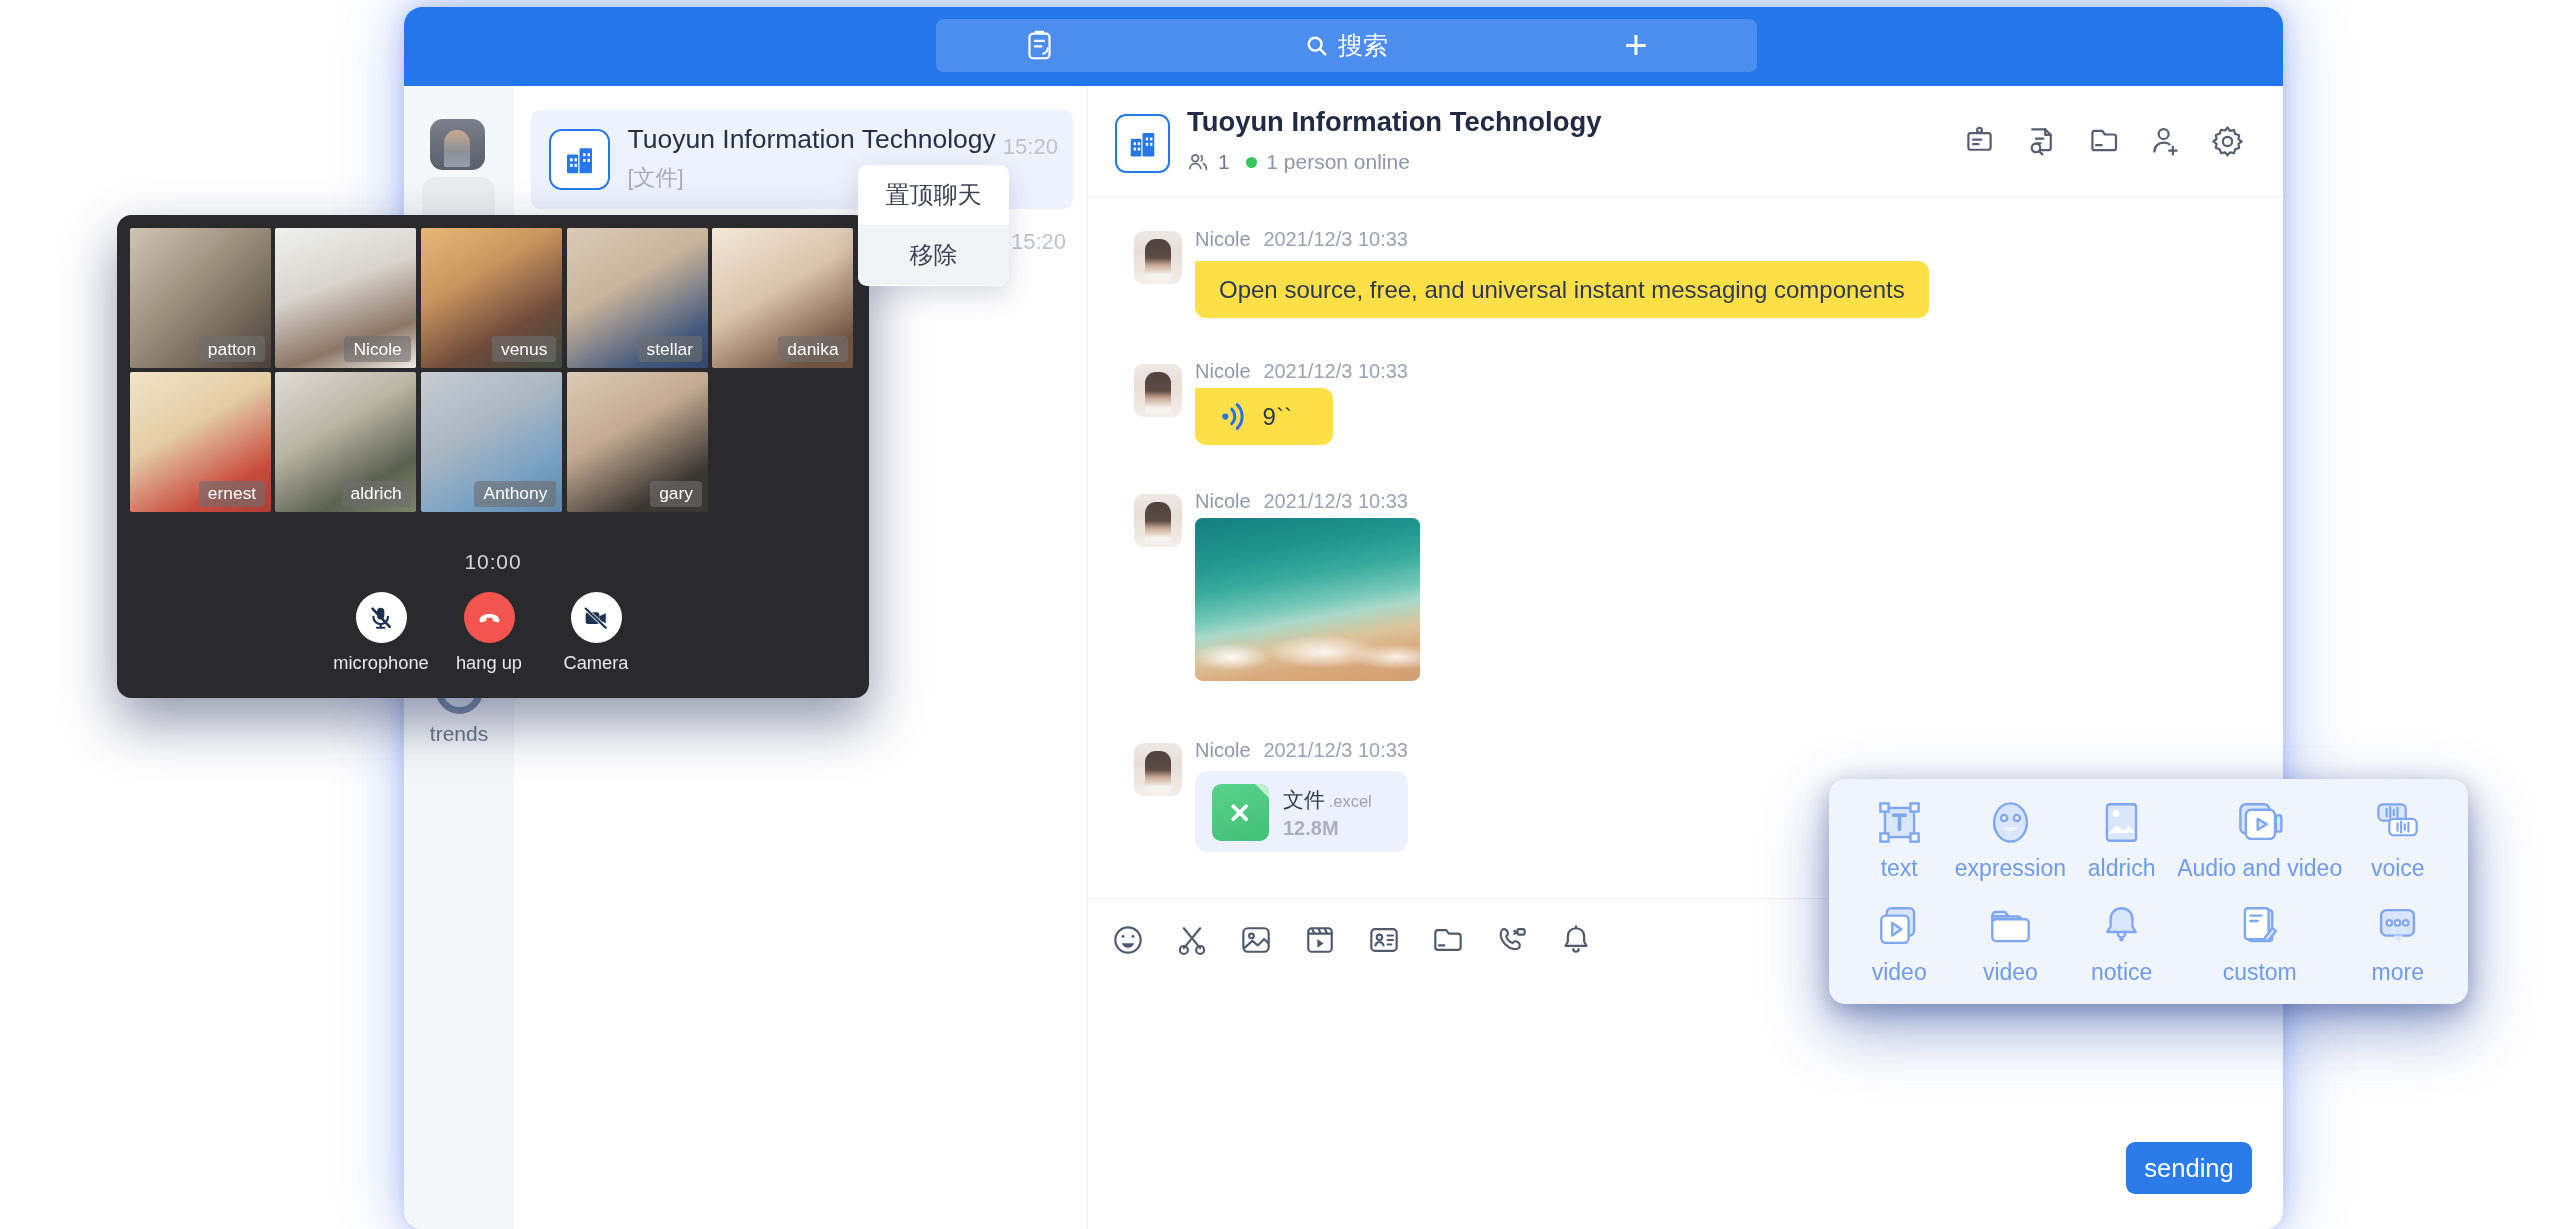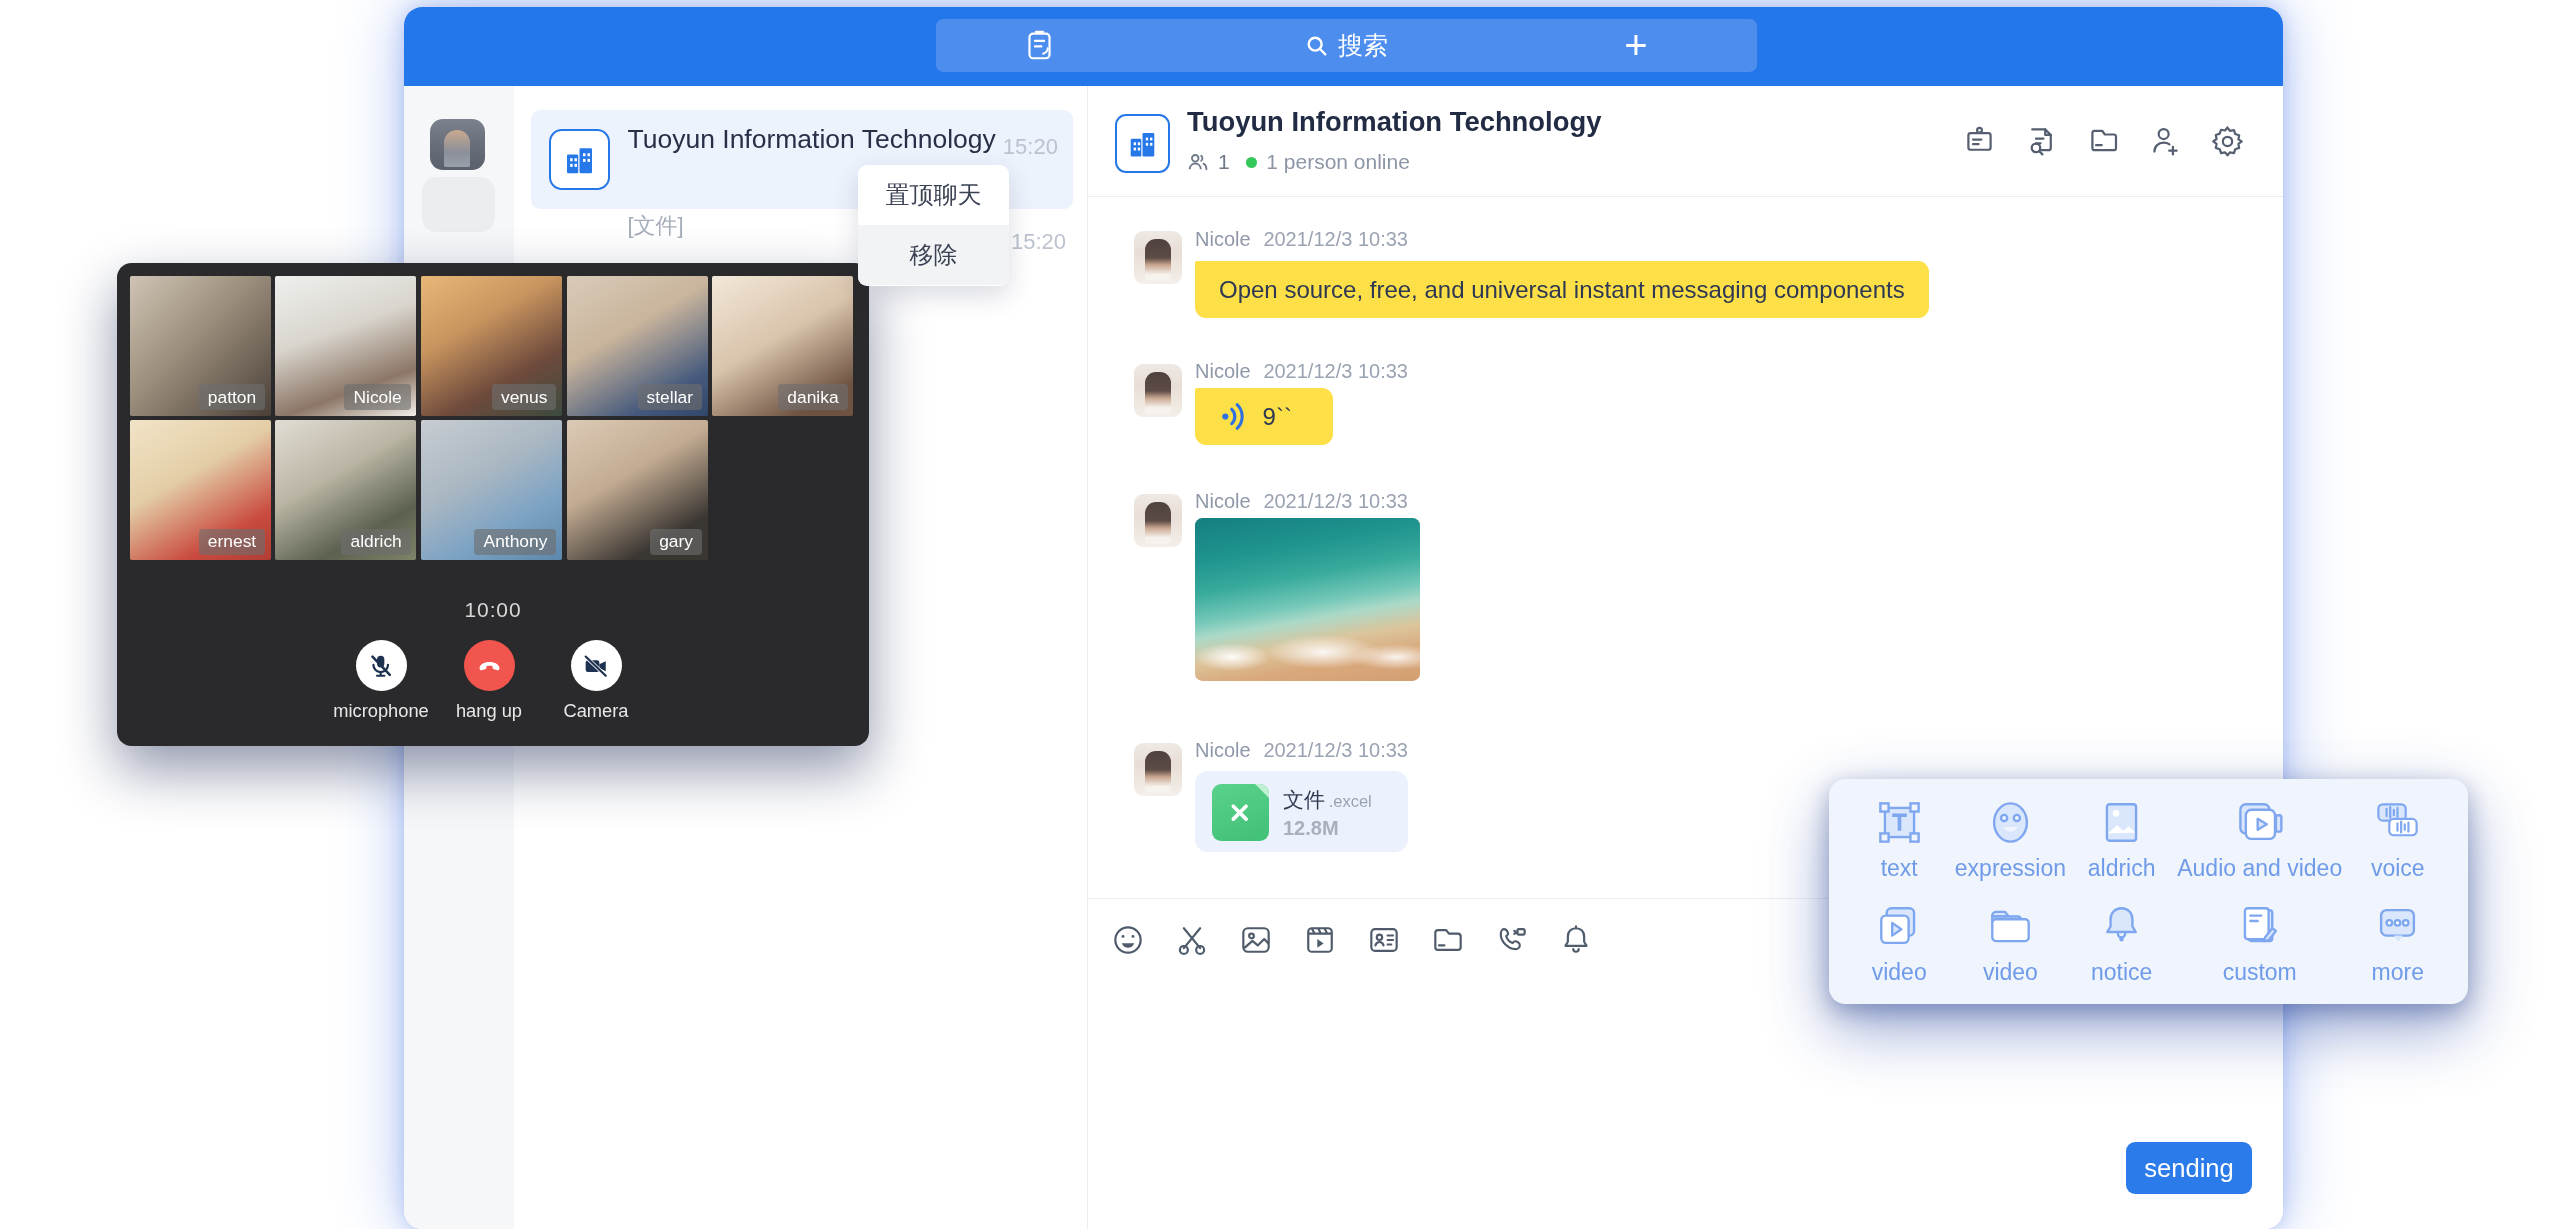--- a/index.html
+++ b/index.html
@@ -26,21 +26,21 @@
   .trends{left:0;top:581px;width:110px;text-align:center;}
   .trends-ring{margin:0 auto;width:33px;height:33px;border-radius:50%;border:7.3px solid #7E93A9;background:#E3E9F0;}
   .trends-label{margin-top:7.3px;font-size:21px;color:#6E7887;}
 
   
   .col2{left:110px;top:79px;width:573px;height:1143px;background:#fff;border-right:1.8px solid #E9EBEF;}
   .conv-item{left:16.5px;top:24px;width:542px;height:99px;background:#EDF3FC;border-radius:9.1px;}
   .conv-icon{left:18.3px;top:18.3px;width:57px;height:57px;background:#fff;border:2.7px solid #2678E8;border-radius:12.8px;
              display:flex;align-items:center;justify-content:center;}
   .conv-title{left:97px;top:13.7px;font-size:26.5px;color:#273047;font-weight:500;white-space:nowrap;}
-  .conv-sub{left:97px;top:53px;font-size:22px;color:#A6ADBA;margin-top:48px;}
+  .conv-sub{left:97px;top:53px;font-size:22px;color:#A6ADBA;}
   .conv-time{right:14.6px;top:24px;font-size:22px;color:#BCC3CF;}
   .conv-time2{left:497px;top:143px;font-size:22px;color:#BCC3CF;}
 
   
   .ctx-menu{left:858px;top:165px;width:151px;height:121px;background:#fff;border-radius:9.1px;z-index:60;
             box-shadow:0 9.1px 25.6px rgba(30,40,80,.16);overflow:hidden;}
   .ctx-item{width:100%;height:60px;display:flex;align-items:center;justify-content:center;font-size:24px;color:#3A4254;}
   .ctx-item.hover{background:#F2F3F5;}
 
   
@@ -90,21 +90,21 @@
   
   .panel{left:1829px;top:779px;width:639px;height:225px;background:#EFF4FD;border-radius:16.5px;z-index:70;
          box-shadow:0 24px 64px rgba(25,60,160,.45),0 7.3px 22px rgba(10,30,90,.3);
          display:grid;grid-template-columns:repeat(5,1fr);grid-template-rows:1fr 1fr;align-items:center;justify-items:center;padding:9.1px 14.6px;box-sizing:border-box;}
   .feat{display:flex;flex-direction:column;align-items:center;gap:7.3px;}
   .feat .label{font-size:23px;color:#6F9BE8;white-space:nowrap;}
   .feat svg{display:block;}
 
   
   .call{left:117px;top:215px;width:752px;height:483px;background:#2A2A2C;border-radius:14.6px;z-index:50;
-        box-shadow:0 24px 55px rgba(10,25,70,.45);margin-top:48px;}
+        box-shadow:0 24px 55px rgba(10,25,70,.45);}
   .tiles{left:12.8px;top:12.8px;width:726px;display:grid;grid-template-columns:repeat(5,141px);grid-auto-rows:140px;gap:4.6px;}
   .tile{position:relative;overflow:hidden;border-radius:1.8px;}
   .tile .tag{position:absolute;right:5.5px;bottom:5.5px;background:rgba(110,110,110,.62);color:#fff;font-size:17.4px;
              padding:2.7px 9.1px;border-radius:3.7px;}
   .t1{background:linear-gradient(135deg,#cfc4b4 0%,#9b8d7c 45%,#4a4038 100%);}
   .t2{background:linear-gradient(160deg,#eef0ee 0%,#d9d5cd 40%,#8c7667 75%,#f2efe9 100%);}
   .t3{background:linear-gradient(150deg,#d8b48c 0%,#b08a5f 40%,#3c3531 80%);}
   .t4{background:linear-gradient(150deg,#e8b777 0%,#c9955f 35%,#6e4a3c 70%,#3c4b3f 100%);}
   .t5{background:linear-gradient(150deg,#d9cbb8 0%,#c9b49c 40%,#44597c 80%,#32466b 100%);padding-left:16px;}
   .t6{background:linear-gradient(150deg,#f3e8d9 0%,#d9c3ab 45%,#6e5342 85%);}

